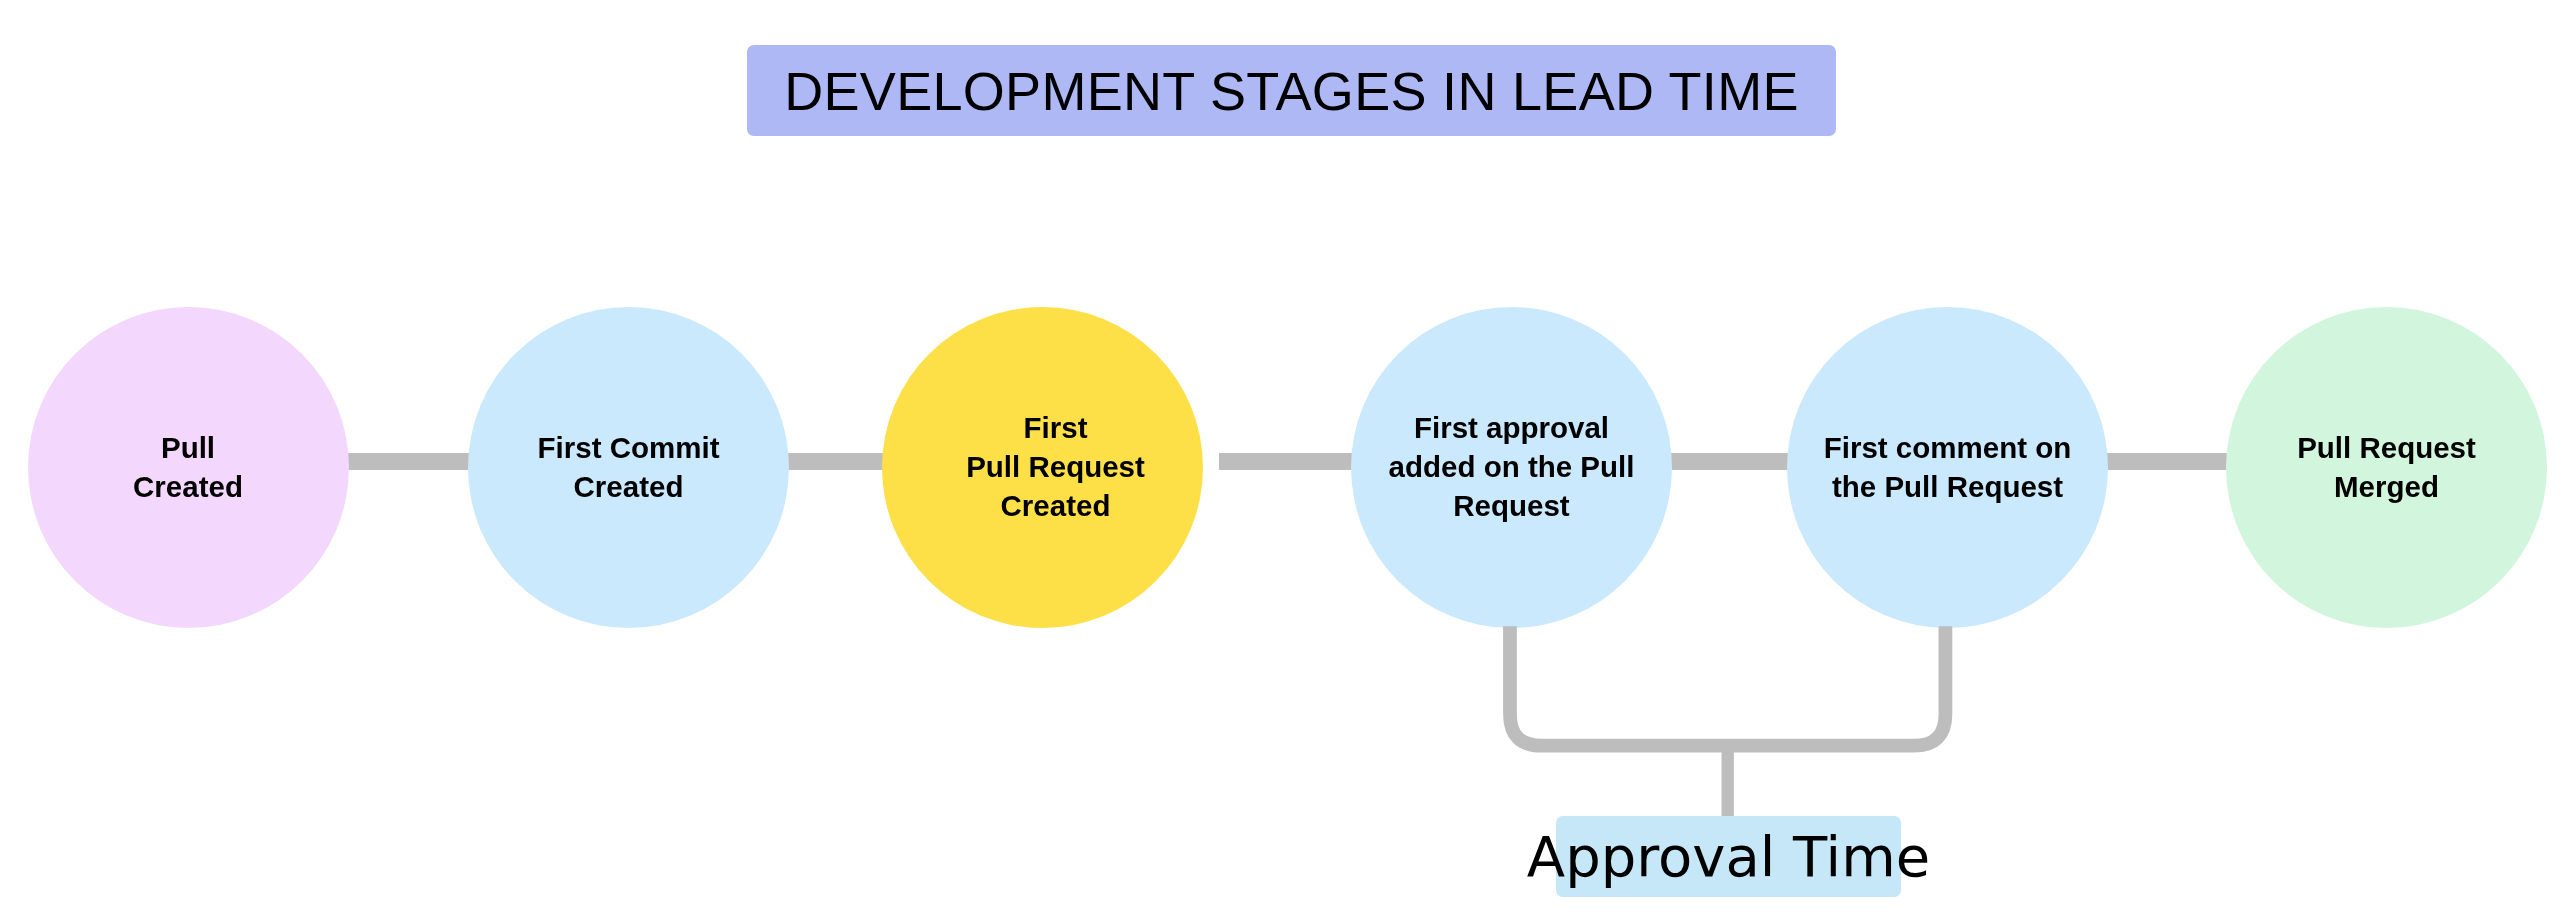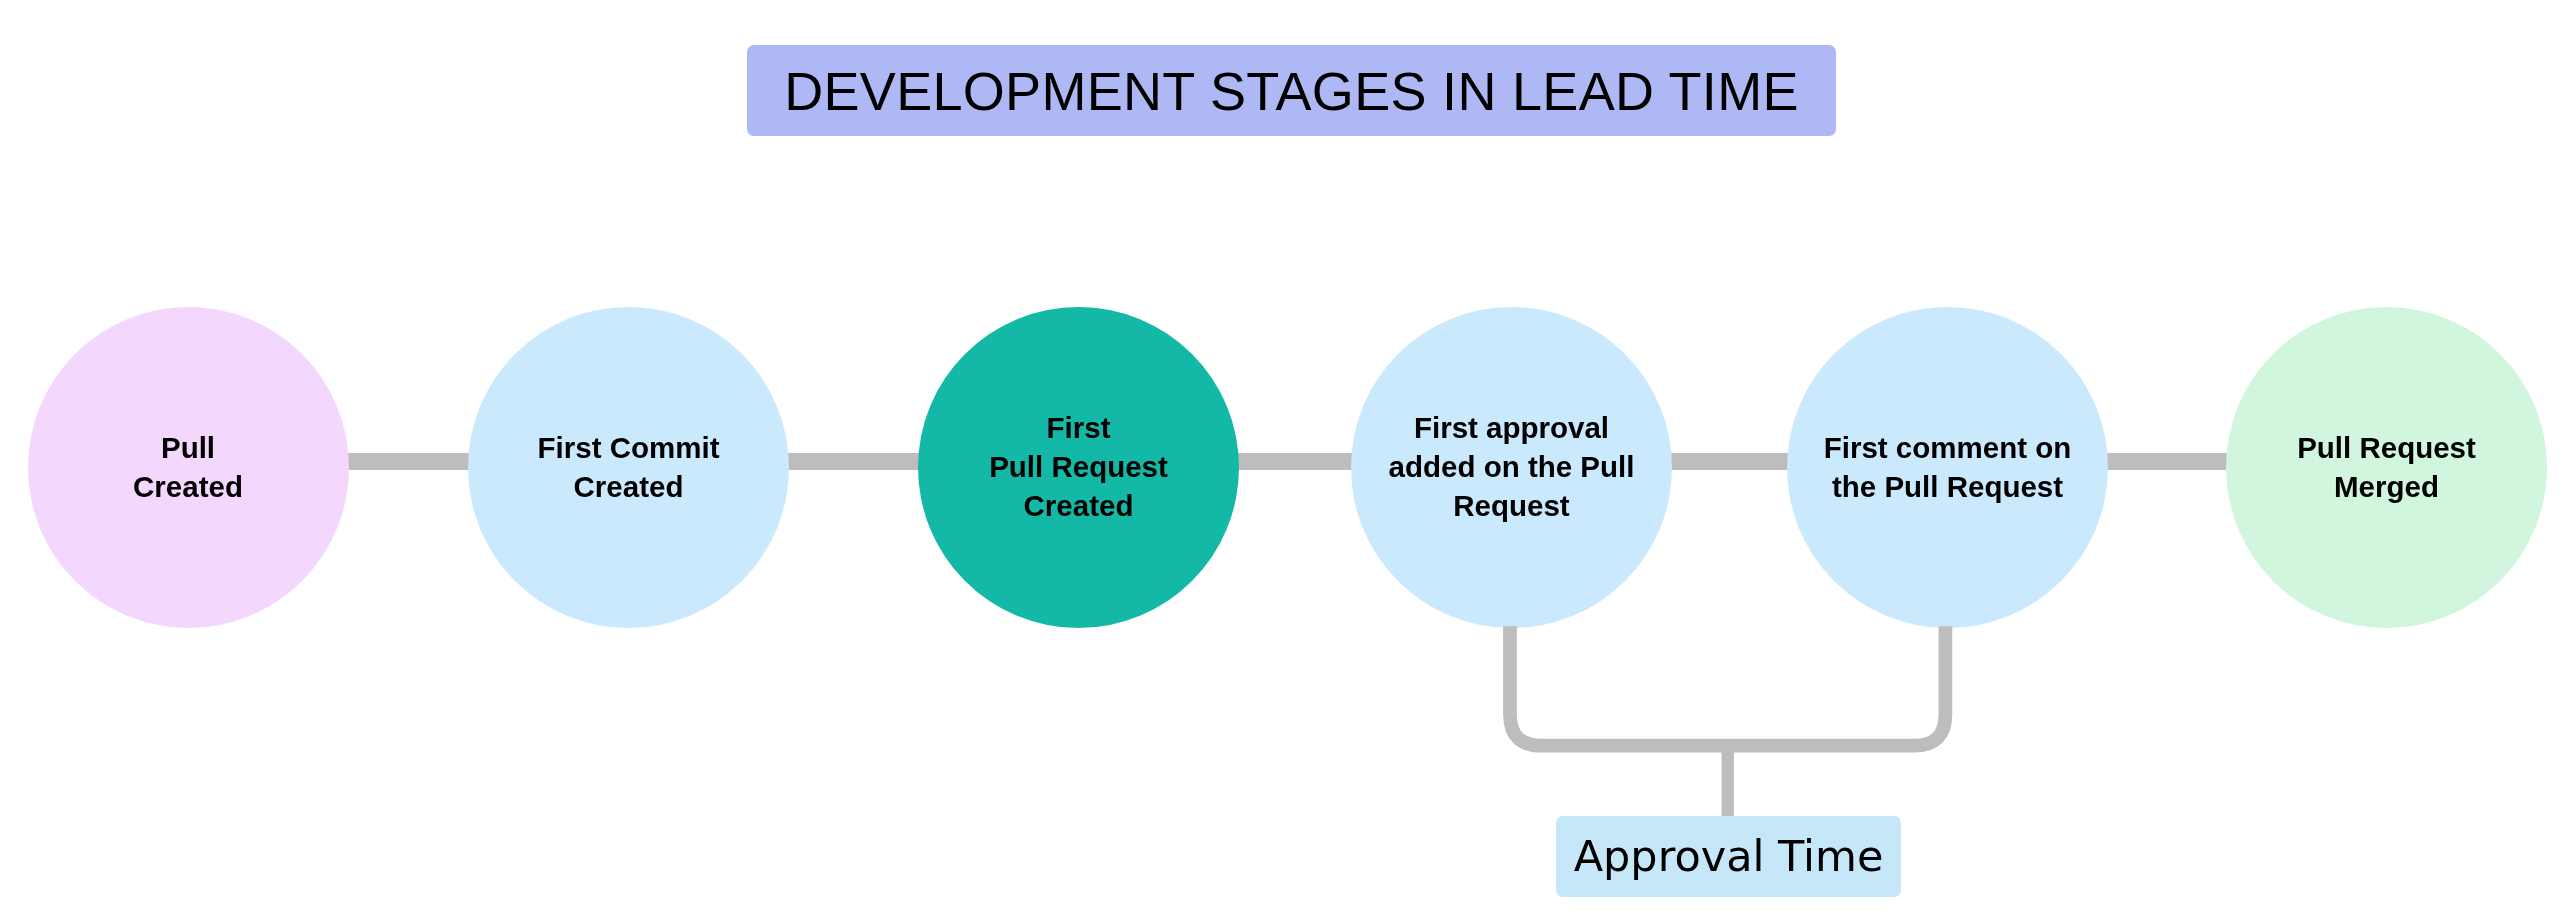--- a/index.html
+++ b/index.html
@@ -99,21 +99,21 @@
     background: #c5e7f8;
     border-radius: 6.9px;
     display: flex;
     align-items: center;
     justify-content: center;
     box-sizing: border-box;
   }
   #approval-box-text {
     font-family: "DejaVu Sans", sans-serif;
     font-weight: 400;
-    font-size: 43px;
+    font-size: 56px;
     color: #000000;
     white-space: nowrap;
     line-height: 1;
   }
 </style>
 </head>
 <body>
 
 <div id="canvas">
 
@@ -130,21 +130,21 @@
   <div class="stage-circle" style="left:27.5px;background:#f4d7fc;">
     <span class="stage-label narrow">Pull
 Created</span>
   </div>
 
   <div class="stage-circle" style="left:468px;background:#cbe9fc;">
     <span class="stage-label narrow">First Commit
 Created</span>
   </div>
 
-  <div class="stage-circle" style="left:918px;background:#14b8a6;">
+  <div class="stage-circle" style="left:882px;background:#fde047;justify-content:flex-end;">
     <span class="stage-label narrow">First
 Pull Request
 Created</span>
   </div>
 
   <div class="stage-circle" style="left:1351px;background:#cbe9fc;">
     <span class="stage-label wide">First approval
 added on the Pull
 Request</span>
   </div>

